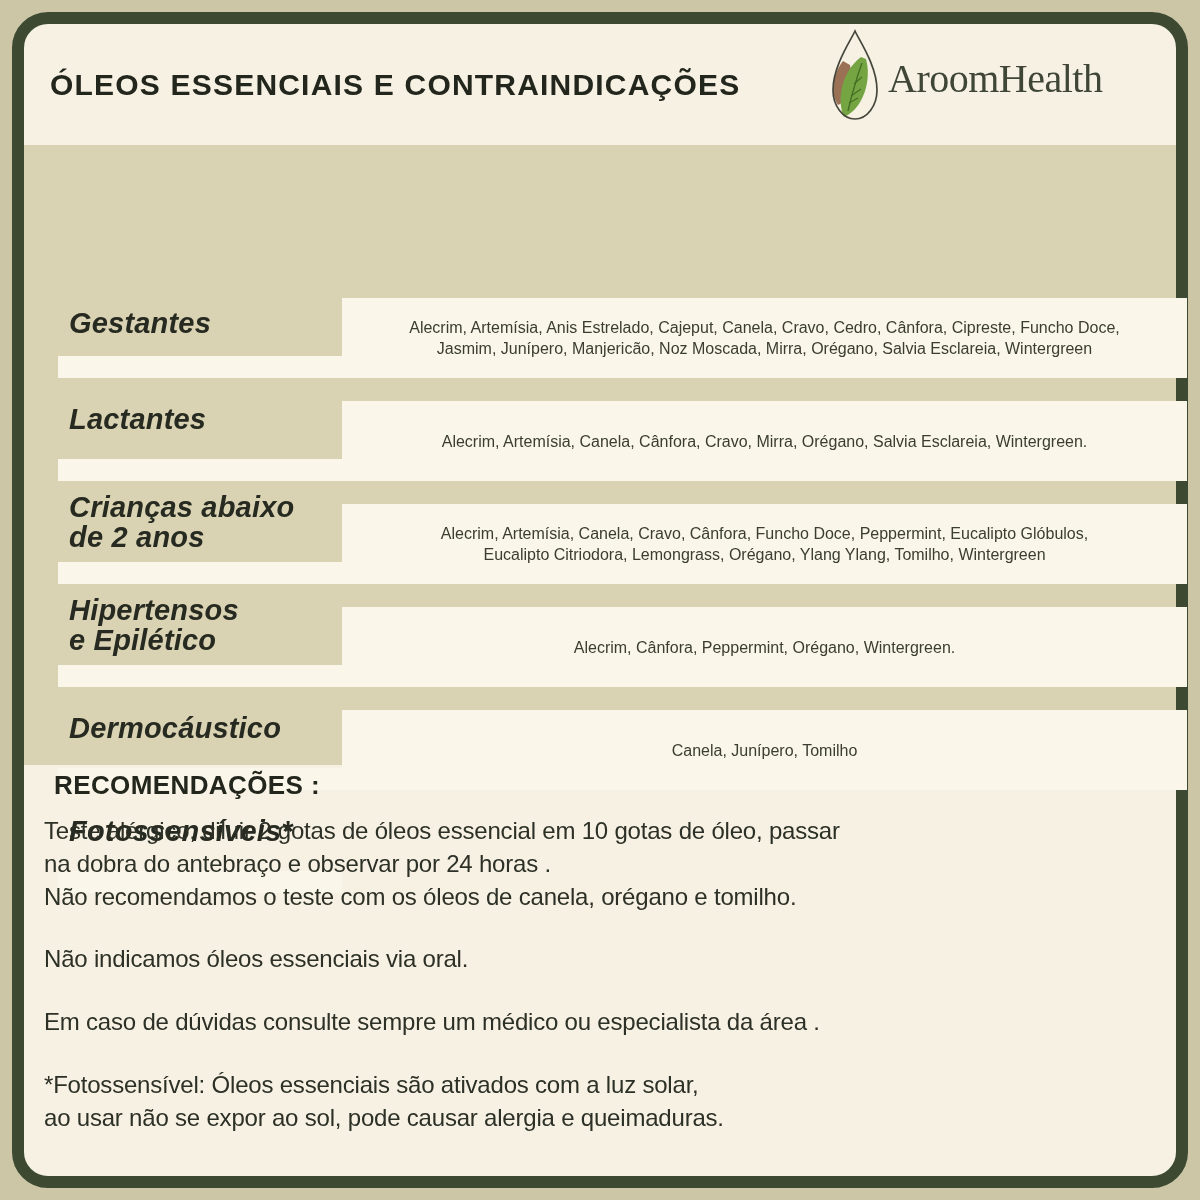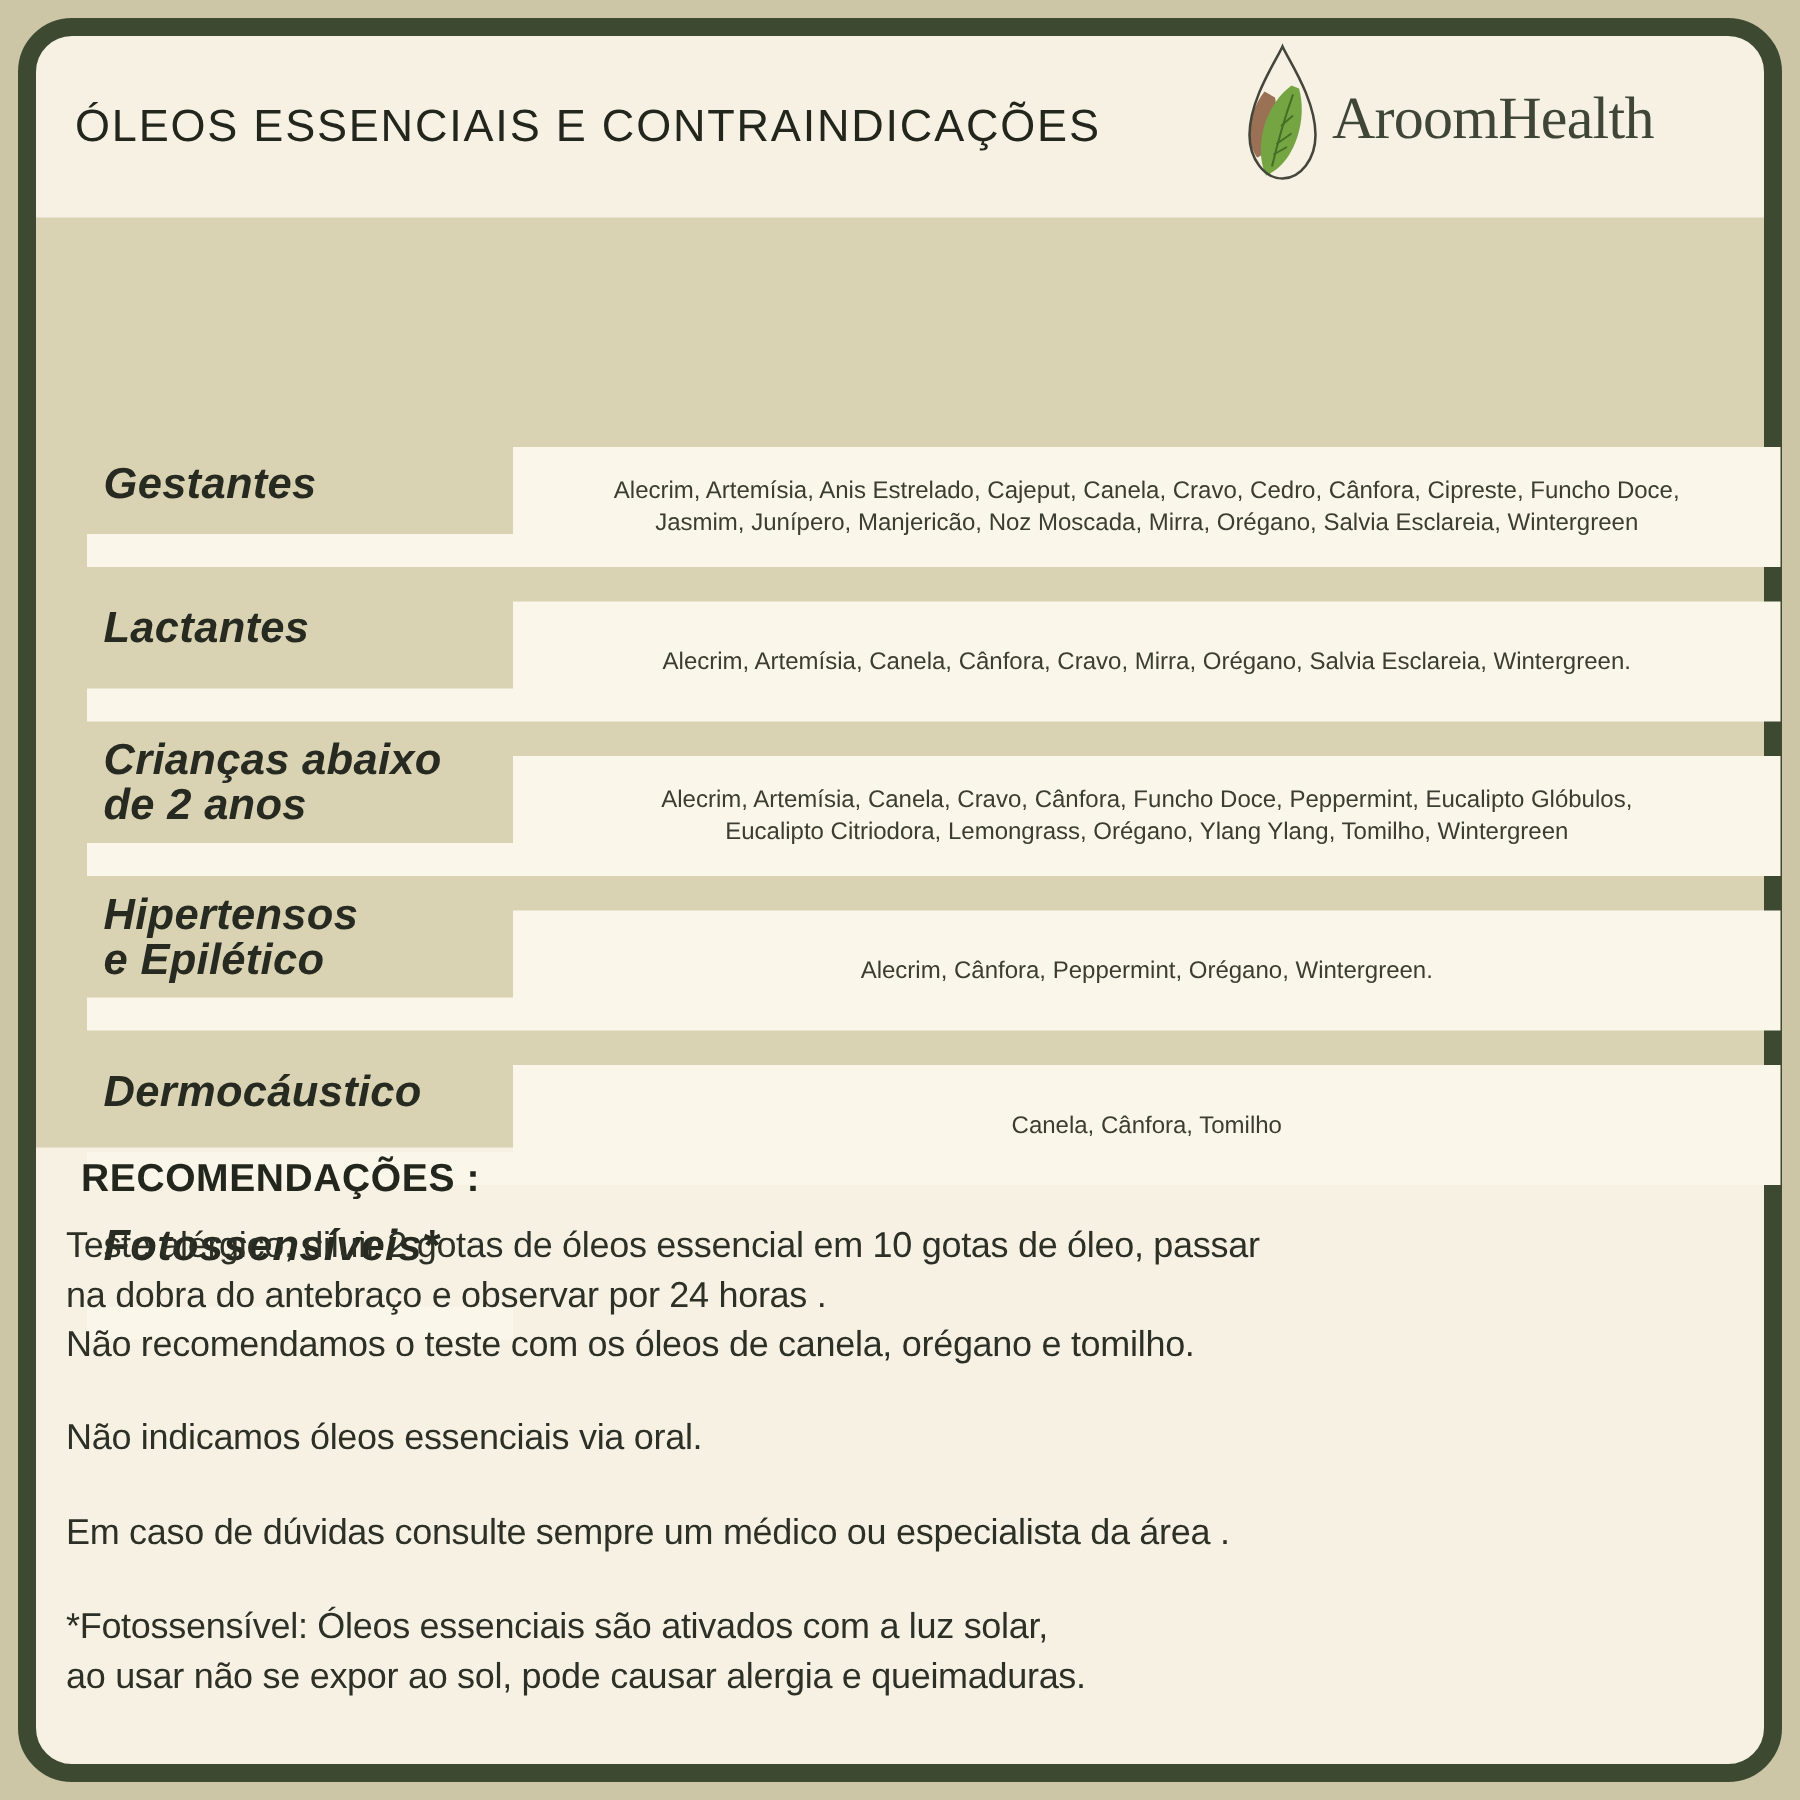--- a/index.html
+++ b/index.html
@@ -20,21 +20,21 @@
     font-family:"Liberation Sans", sans-serif;
   }
   .frame{
     position:absolute;left:12px;top:12px;right:12px;bottom:12px;
     border:12px solid var(--frame);
     border-radius:36px;
     background:var(--cream);
   }
   .page-title{
     position:absolute;left:50px;top:68px;margin:0;
-    font-size:30px;font-weight:400;letter-spacing:1.2px;
+    font-size:30px;font-weight:700;letter-spacing:1.2px;
     color:var(--ink);
   }
   .logo{
     position:absolute;left:824px;top:28px;
     display:flex;align-items:center;
   }
   .logo svg{display:block;}
   .logo-text{
     font-family:"Liberation Serif", serif;
     font-size:40px;color:#3f4636;letter-spacing:-0.5px;
@@ -111,21 +111,21 @@
 e Epilético</div>
   <div class="row-label l4">Dermocáustico</div>
   <div class="row-label l5">Fotossensíveis*</div>
 
   <div class="oils-box b0">Alecrim, Artemísia, Anis Estrelado, Cajeput, Canela, Cravo, Cedro, Cânfora, Cipreste, Funcho Doce,
 Jasmim, Junípero, Manjericão, Noz Moscada, Mirra, Orégano, Salvia Esclareia, Wintergreen</div>
   <div class="oils-box b1">Alecrim, Artemísia, Canela, Cânfora, Cravo, Mirra, Orégano, Salvia Esclareia, Wintergreen.</div>
   <div class="oils-box b2">Alecrim, Artemísia, Canela, Cravo, Cânfora, Funcho Doce, Peppermint, Eucalipto Glóbulos,
 Eucalipto Citriodora, Lemongrass, Orégano, Ylang Ylang, Tomilho, Wintergreen</div>
   <div class="oils-box b3">Alecrim, Cânfora, Peppermint, Orégano, Wintergreen.</div>
-  <div class="oils-box b4">Canela, Cânfora, Tomilho</div>
+  <div class="oils-box b4">Canela, Junípero, Tomilho</div>
 </div>
 
 <h2 class="reco-heading">RECOMENDAÇÕES :</h2>
 <div class="reco-par p0">Teste alérgico, diluir 2 gotas de óleos essencial em 10 gotas de óleo, passar
 na dobra do antebraço e observar por 24 horas .
 Não recomendamos o teste com os óleos de canela, orégano e tomilho.</div>
 <div class="reco-par p1">Não indicamos óleos essenciais via oral.</div>
 <div class="reco-par p2">Em caso de dúvidas consulte sempre um médico ou especialista da área .</div>
 <div class="reco-par p3">*Fotossensível: Óleos essenciais são ativados com a luz solar,
 ao usar não se expor ao sol, pode causar alergia e queimaduras.</div>

